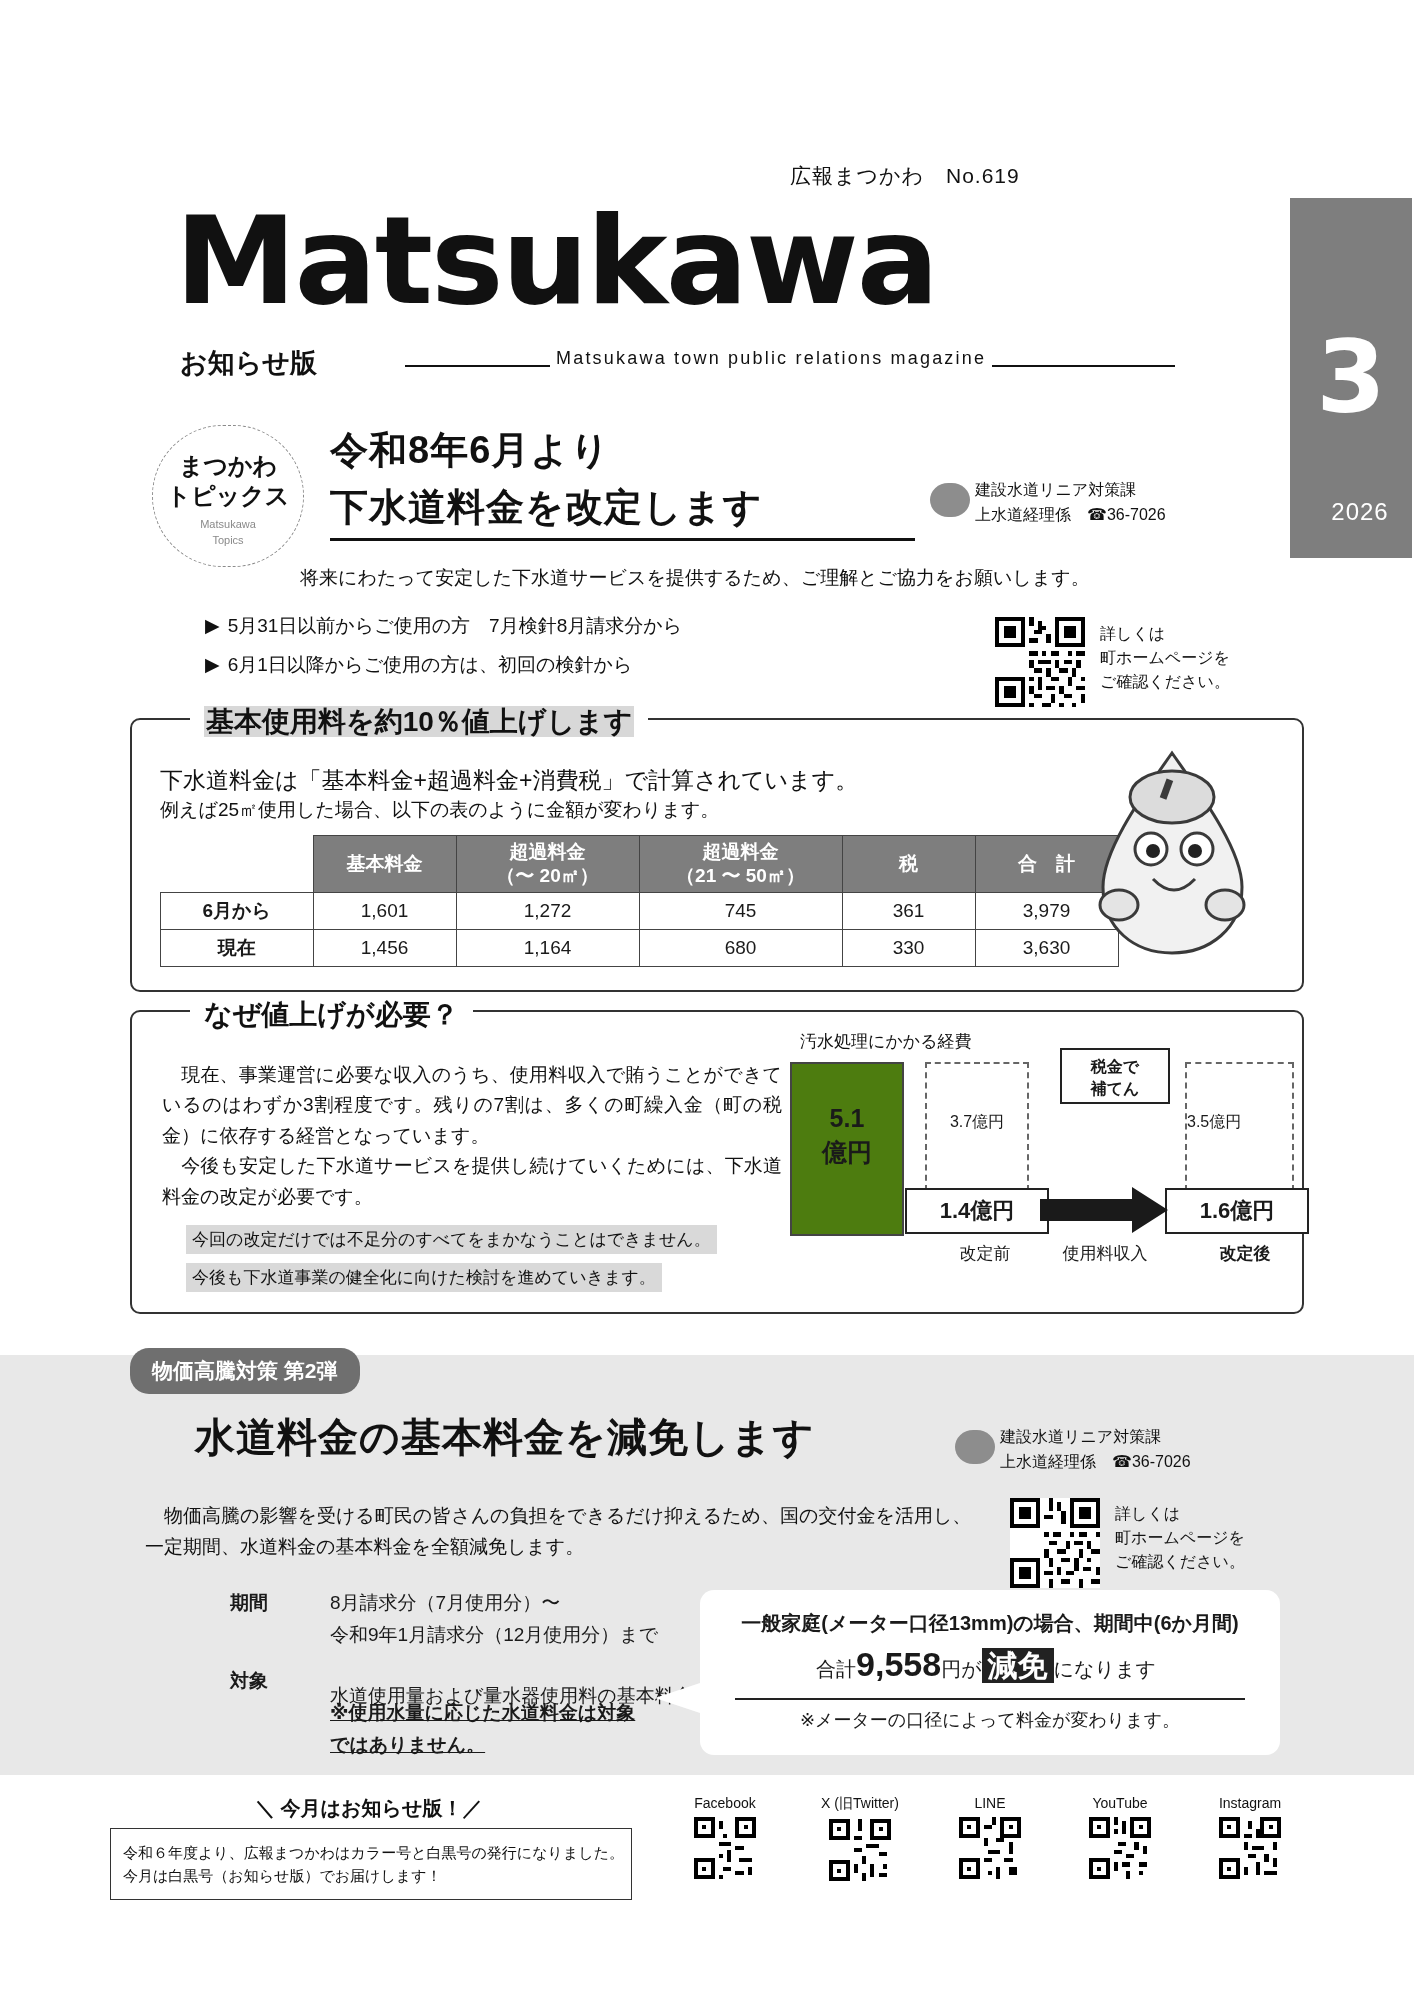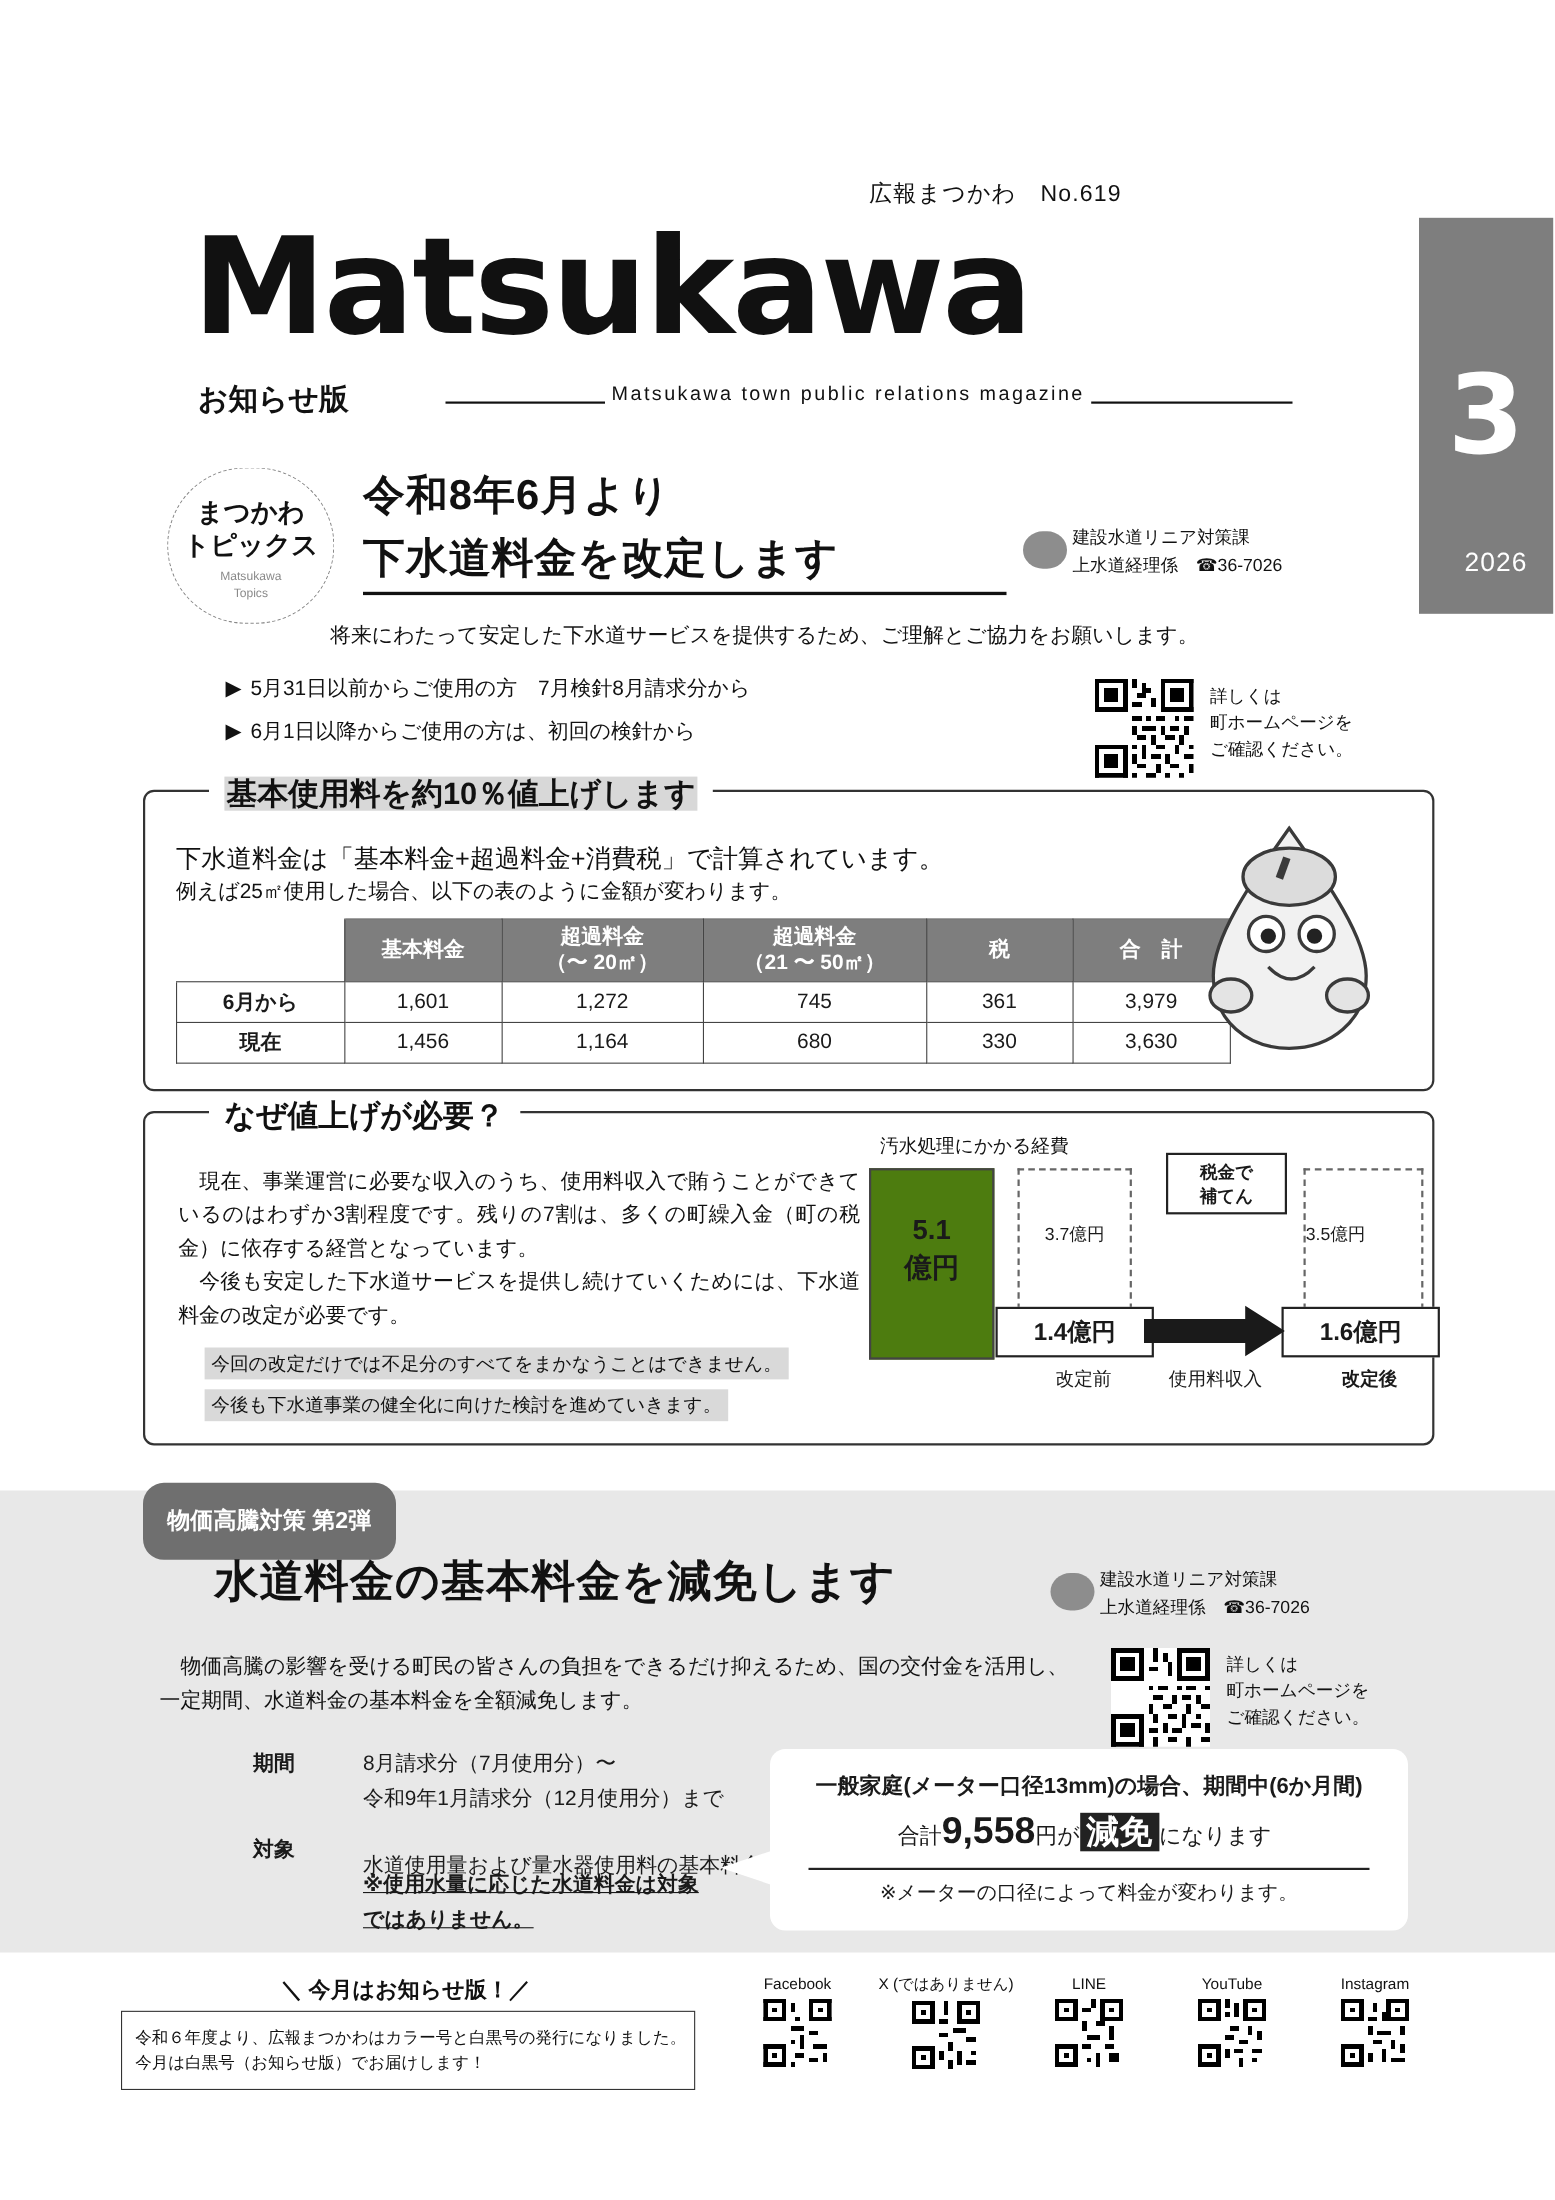--- a/index.html
+++ b/index.html
@@ -73,21 +73,21 @@
   .tax-box{position:absolute;left:1060px;top:1048px;width:110px;height:56px;border:2px solid #222;background:#fff;text-align:center;font-size:16px;font-weight:bold;line-height:1.35;padding-top:6px;box-sizing:border-box;}
   .bar-right{position:absolute;left:1185px;top:1062px;width:105px;height:125px;border:2px dashed #666;}
   .bar-right .v{position:absolute;left:0;top:48px;width:105px;text-align:left;font-size:16px;}
   .bar-right-b{position:absolute;left:1165px;top:1188px;width:140px;height:42px;border:2px solid #222;background:#fff;text-align:center;font-size:22px;font-weight:bold;line-height:42px;}
   .lbl-before{position:absolute;left:930px;top:1242px;width:110px;text-align:center;font-size:17px;}
   .lbl-income{position:absolute;left:1045px;top:1242px;width:120px;text-align:center;font-size:17px;}
   .lbl-after{position:absolute;left:1190px;top:1242px;width:110px;text-align:center;font-size:17px;font-weight:bold;}
 
   
   .grey{position:absolute;left:0;top:1355px;width:1414px;height:420px;background:#e8e8e8;}
-  .pill{position:absolute;left:130px;top:1348px;height:38px;background:#6f6f6f;color:#fff;border-radius:19px;padding:16px 22px;font-size:21px;font-weight:bold;line-height:38px;}
+  .pill{position:absolute;left:130px;top:1348px;height:38px;background:#6f6f6f;color:#fff;border-radius:19px;padding:4px 22px;font-size:21px;font-weight:bold;line-height:38px;}
   .head3{position:absolute;left:195px;top:1410px;font-size:40px;font-weight:bold;color:#111;letter-spacing:1px;}
   .dept2{position:absolute;left:1000px;top:1425px;font-size:16px;color:#111;line-height:1.55;}
   .dept2-icon{position:absolute;left:955px;top:1430px;width:40px;height:34px;border-radius:50%/55%;background:#8d8d8d;}
   .p3{position:absolute;left:145px;top:1500px;width:830px;font-size:19px;line-height:1.65;color:#111;}
   .qr2{position:absolute;left:1010px;top:1498px;width:90px;height:90px;}
   .qr2-txt{position:absolute;left:1115px;top:1502px;font-size:16px;line-height:1.5;color:#111;}
 
   .lbl-kikan{position:absolute;left:230px;top:1590px;font-size:19px;font-weight:bold;}
   .v-kikan1{position:absolute;left:330px;top:1590px;font-size:19px;}
   .v-kikan2{position:absolute;left:330px;top:1622px;font-size:19px;}
@@ -428,21 +428,21 @@
           <rect x="11" y="10" width="3" height="1"></rect>
           <rect x="6" y="9" width="1" height="1"></rect>
           <rect x="13" y="12" width="1" height="2"></rect>
         <rect x="7" y="12" width="2" height="1"></rect>
           <rect x="10" y="13" width="2" height="1"></rect>
           <rect x="6" y="14" width="1" height="1"></rect>
       </g>
     </svg>
   </div>
   <div class="sns" style="left:795px;width:130px;">
-    <div class="name">X (ではありません)</div>
+    <div class="name">X (旧Twitter)</div>
     <svg class="qr-sm" viewBox="0 0 15 15" shape-rendering="crispEdges">
       <rect width="15" height="15" fill="#fff"></rect>
       <g fill="#000">
         <rect x="0" y="0" width="5" height="1"></rect>
           <rect x="0" y="4" width="5" height="1"></rect>
           <rect x="0" y="0" width="1" height="5"></rect>
           <rect x="4" y="0" width="1" height="5"></rect>
           <rect x="2" y="2" width="1" height="1"></rect>
         <rect x="10" y="0" width="5" height="1"></rect>
           <rect x="10" y="4" width="5" height="1"></rect>

